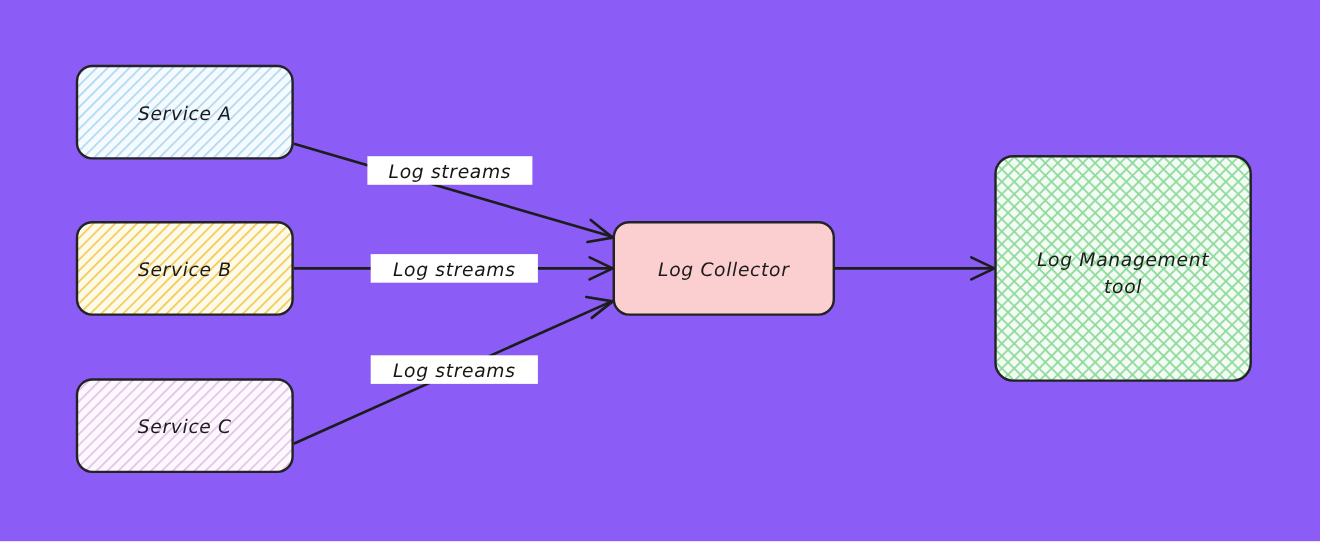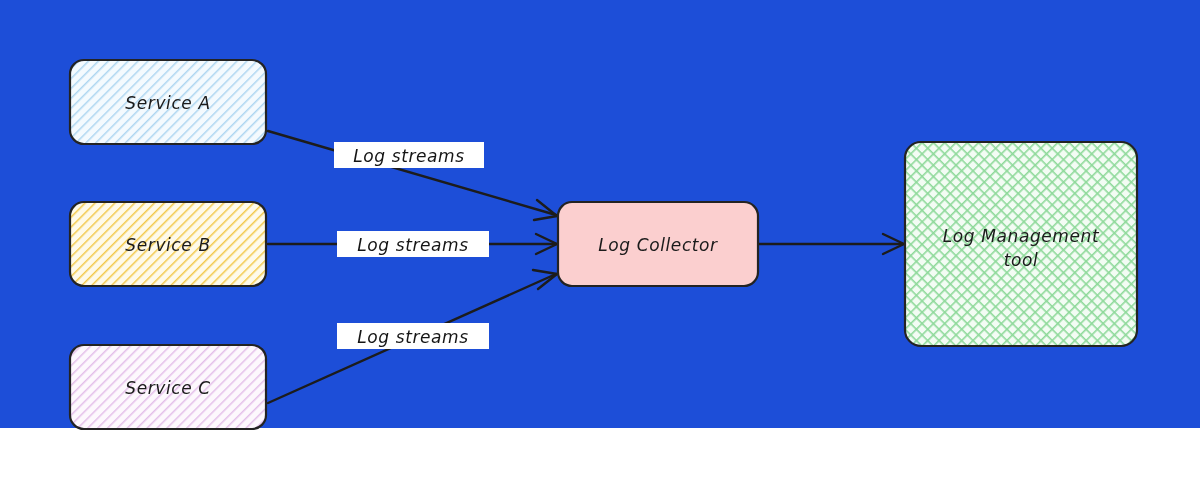--- a/index.html
+++ b/index.html
@@ -9,22 +9,22 @@
   }
   body {
     width: 1200px;
     height: 502px;
     font-family: "DejaVu Sans", sans-serif;
     overflow: hidden;
   }
   #diagram-canvas {
     position: relative;
     width: 1200px;
-    height: 428px;
-    background: #1d4ed8;
+    height: 492px;
+    background: #8b5cf6;
     text-decoration: underline;
   }
   #diagram-svg {
     position: absolute;
     top: 0;
     left: 0;
     width: 1200px;
     height: 502px;
   }
   .node-label {

